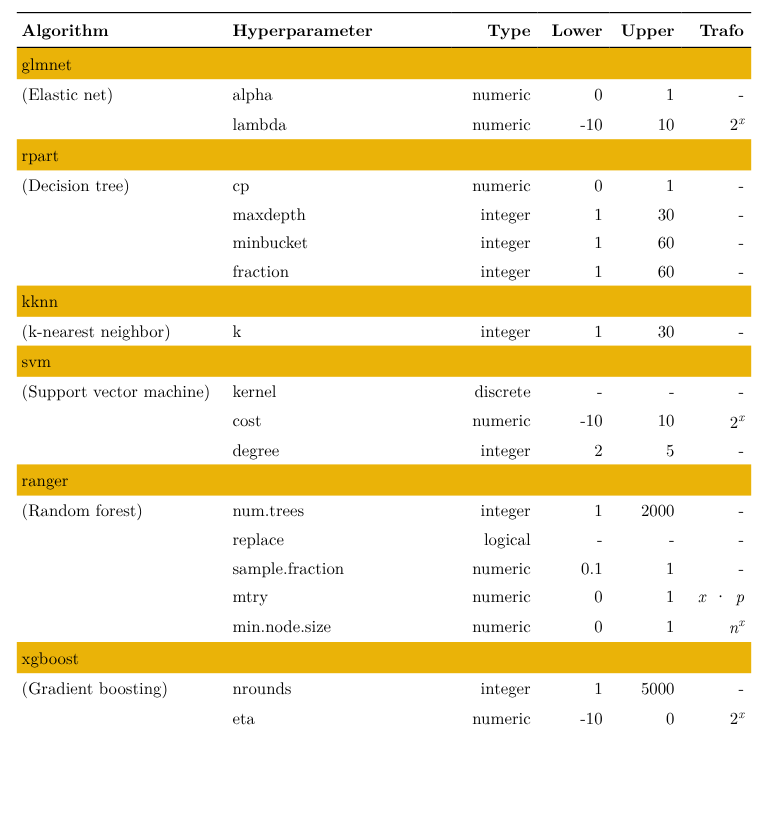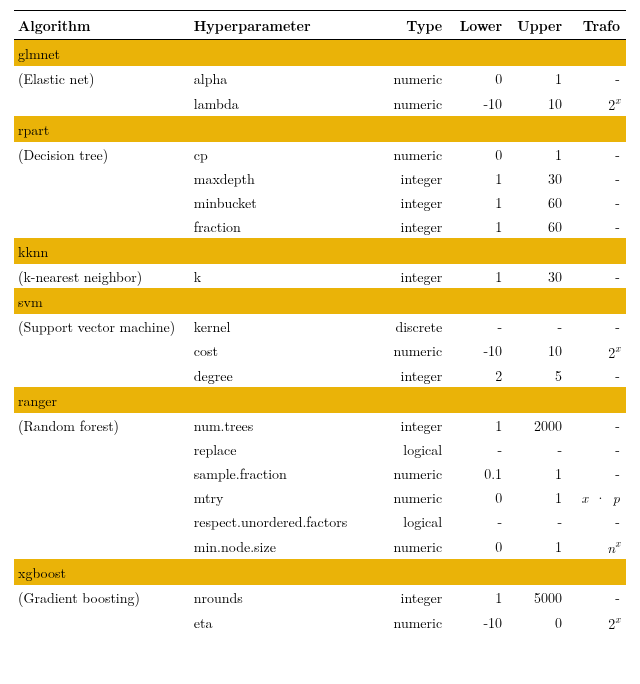--- a/index.html
+++ b/index.html
@@ -191,28 +191,20 @@
       <tr>
         <td></td>
         <td>mtry</td>
         <td class="r">numeric</td>
         <td class="r">0</td>
         <td class="r">1</td>
         <td class="r"><span class="mi">x</span>&nbsp;·&nbsp;<span class="mi">p</span></td>
       </tr>
       <tr>
         <td></td>
-        <td>respect.unordered.factors</td>
-        <td class="r">logical</td>
-        <td class="r">-</td>
-        <td class="r">-</td>
-        <td class="r">-</td>
-      </tr>
-      <tr>
-        <td></td>
         <td>min.node.size</td>
         <td class="r">numeric</td>
         <td class="r">0</td>
         <td class="r">1</td>
         <td class="r"><span class="mi">n</span><sup><span class="mi">x</span></sup></td>
       </tr>
       <tr class="section">
         <td colspan="6">xgboost</td>
       </tr>
       <tr>

